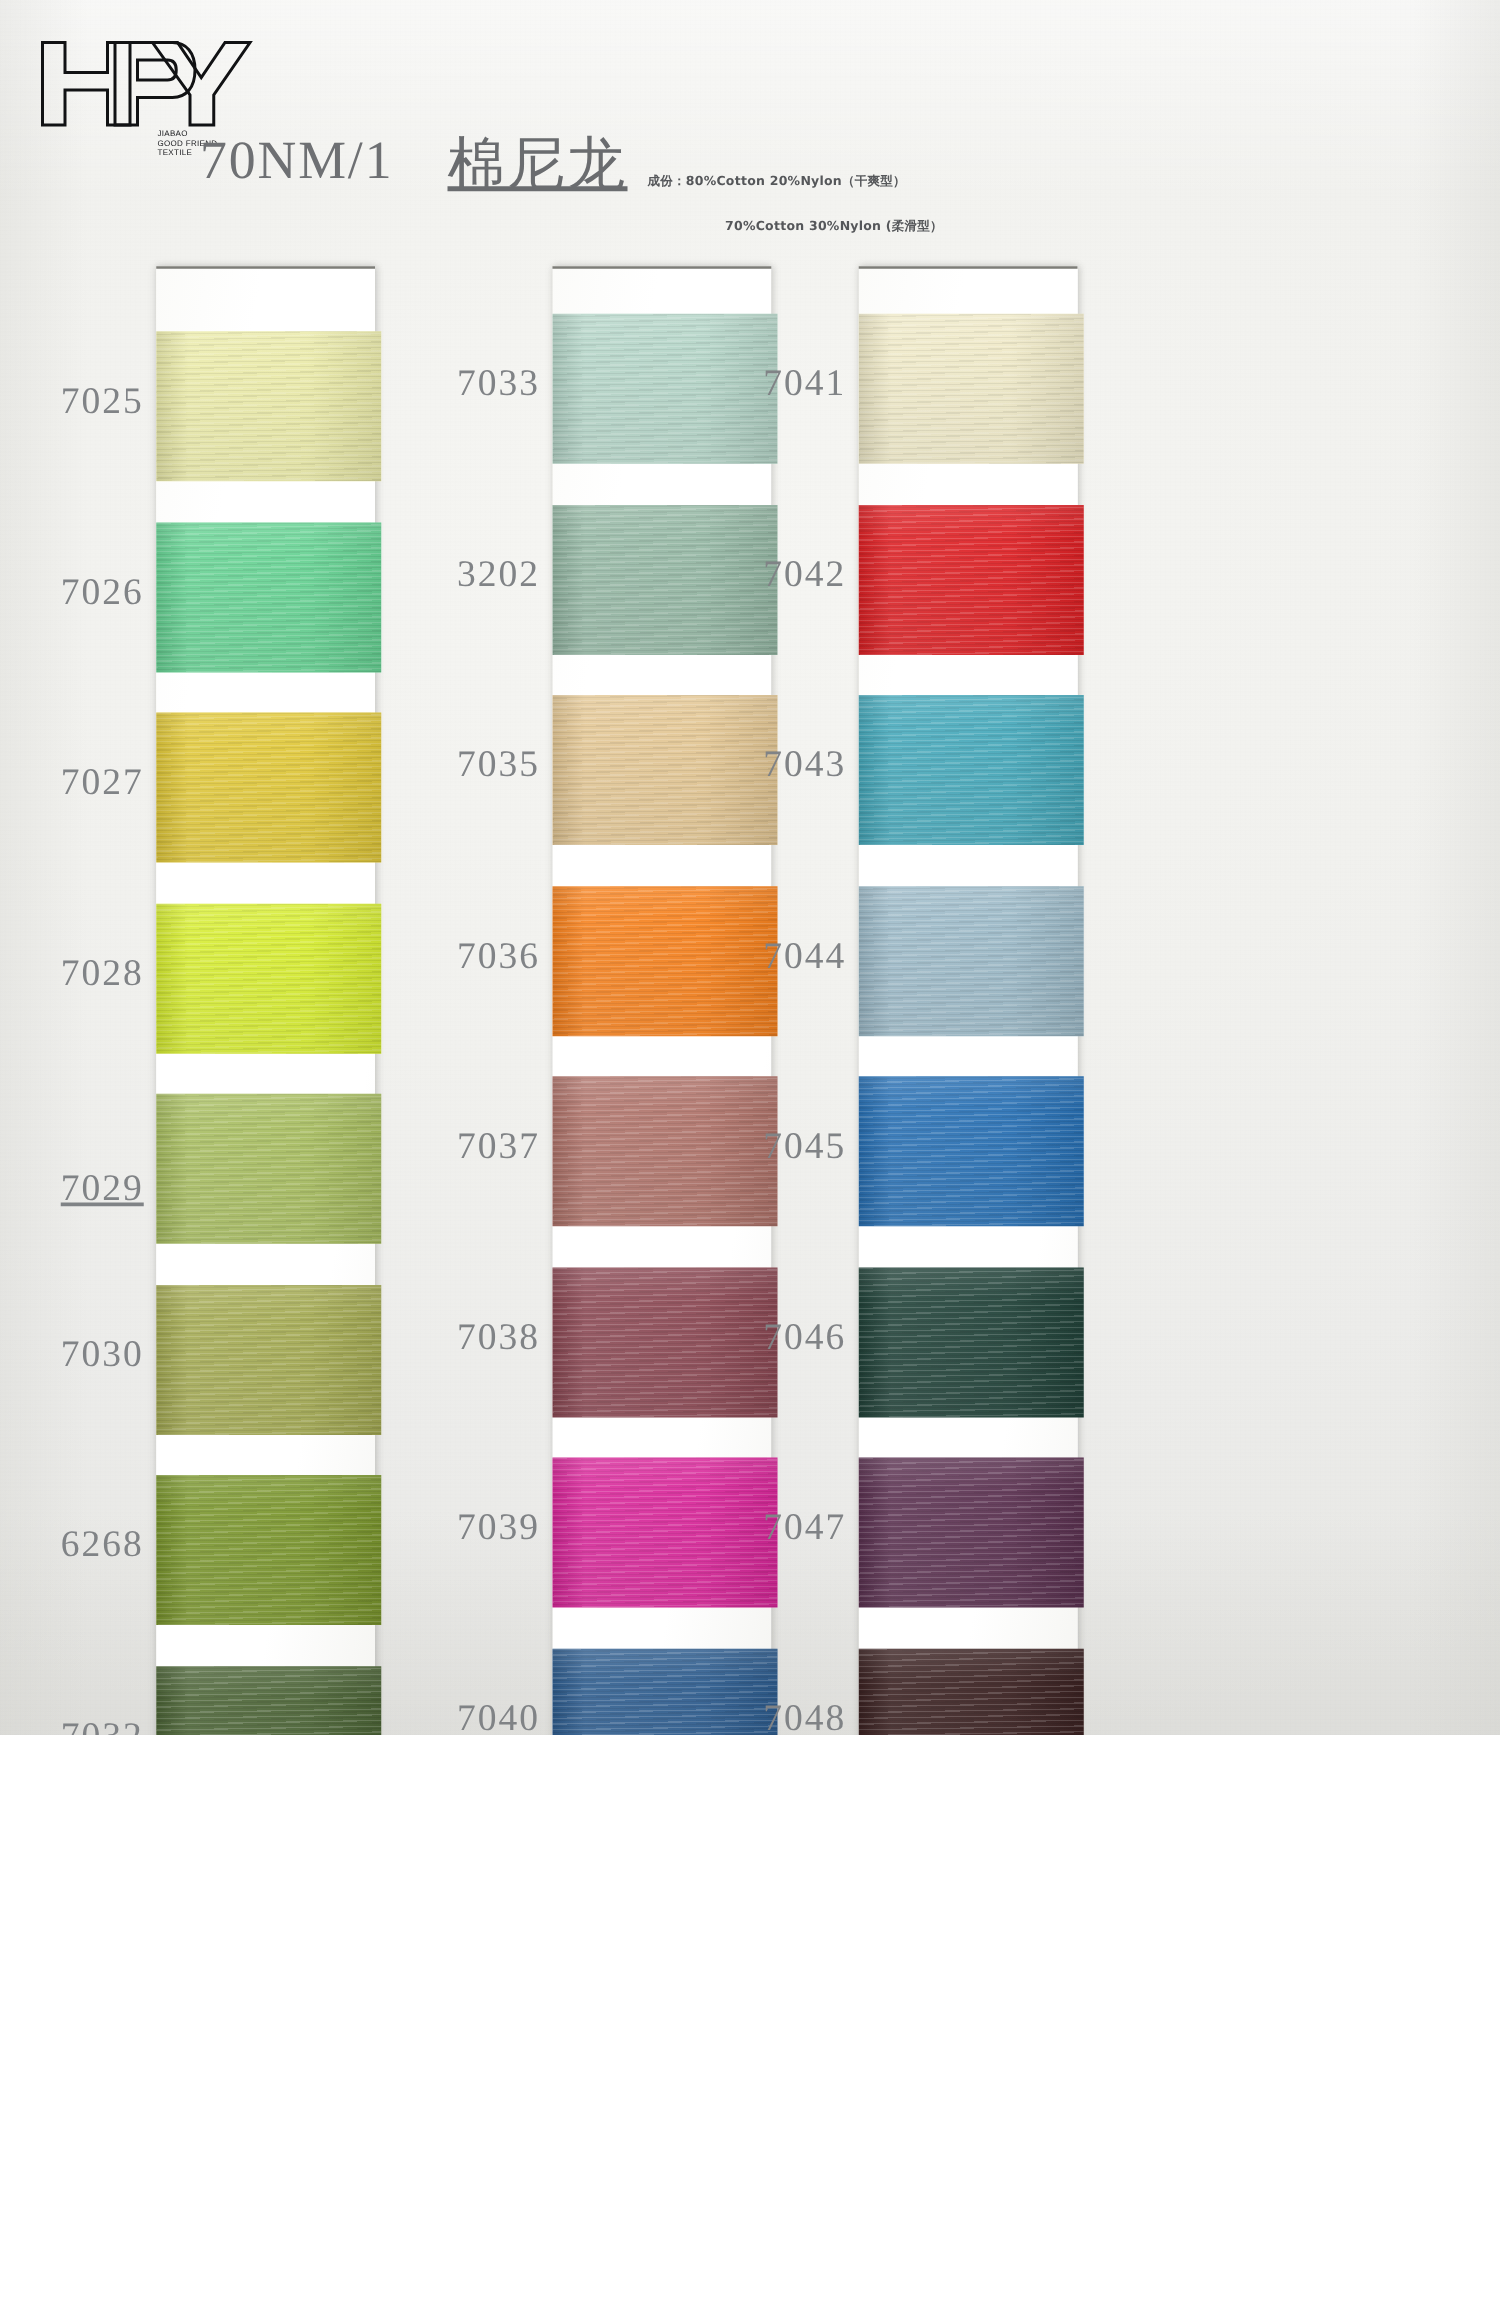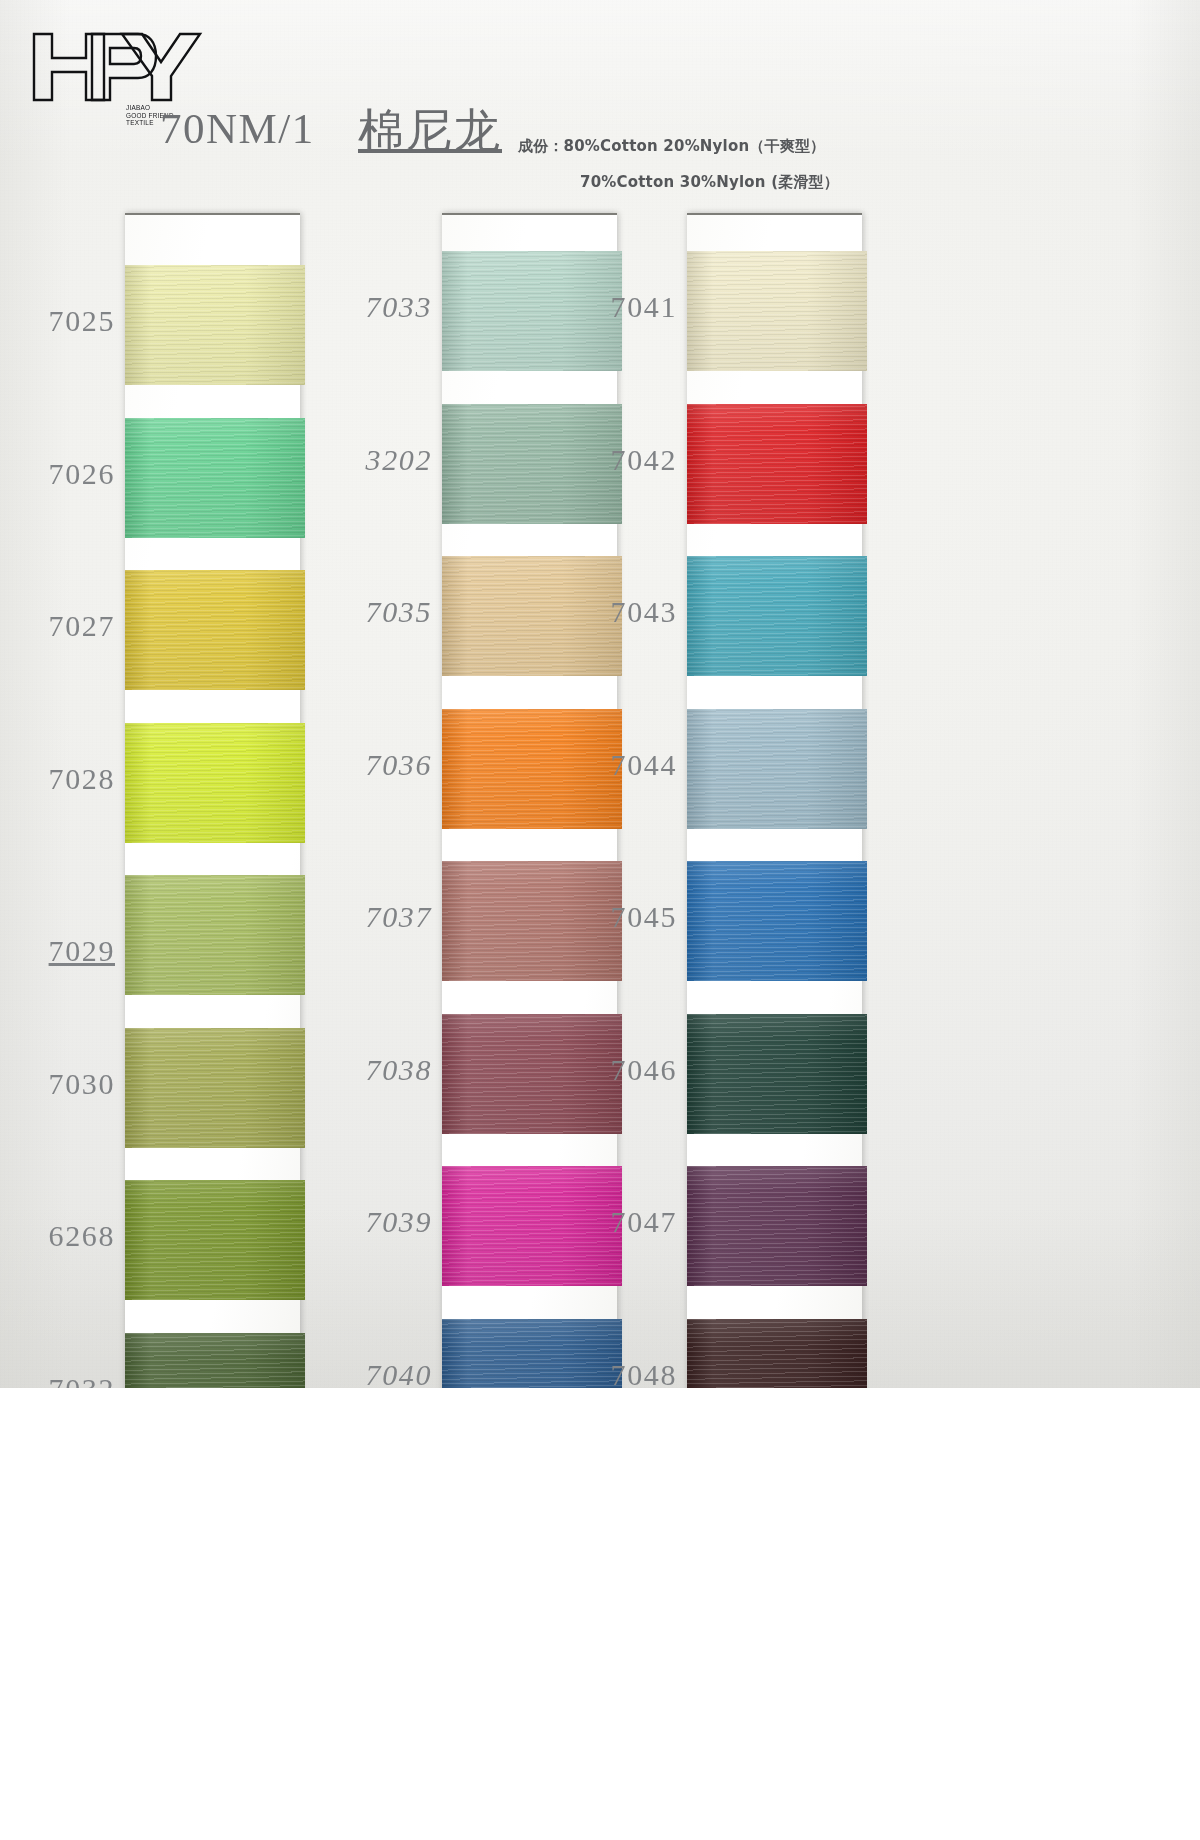--- a/index.html
+++ b/index.html
@@ -87,21 +87,21 @@
     font-size: 46px;
     letter-spacing: 2px;
     color: #6a6c6f;
     text-decoration: underline;
   }
   .hdr-comp {
     position: absolute;
     left: 518px;
     top: 28px;
     font-family: "DejaVu Sans", sans-serif;
-    font-size: 15px;
+    font-size: 10px;
     font-weight: 700;
     line-height: 36px;
     color: #55575a;
     letter-spacing: .2px;
     white-space: nowrap;
   }
   .hdr-comp .line2 {
     display: block;
     padding-left: 62px;
   }
@@ -180,21 +180,21 @@
   .code {
     position: absolute;
     font-family: "Liberation Serif", serif;
     font-size: 30px;
     letter-spacing: 1.6px;
     color: #808386;
     text-align: right;
     width: 110px;
   }
   .col-0 .code { left: -5px; }
-  .col-1 .code { left: -25px; font-style: italic; }
+  .col-1 .code { left: -25px; }
   .col-2 .code { left: -115px; }
 </style>
 </head>
 <body>
 
 <div class="page">
 
   <div class="paper-shade"></div>
   <div class="paper-noise"></div>
 

